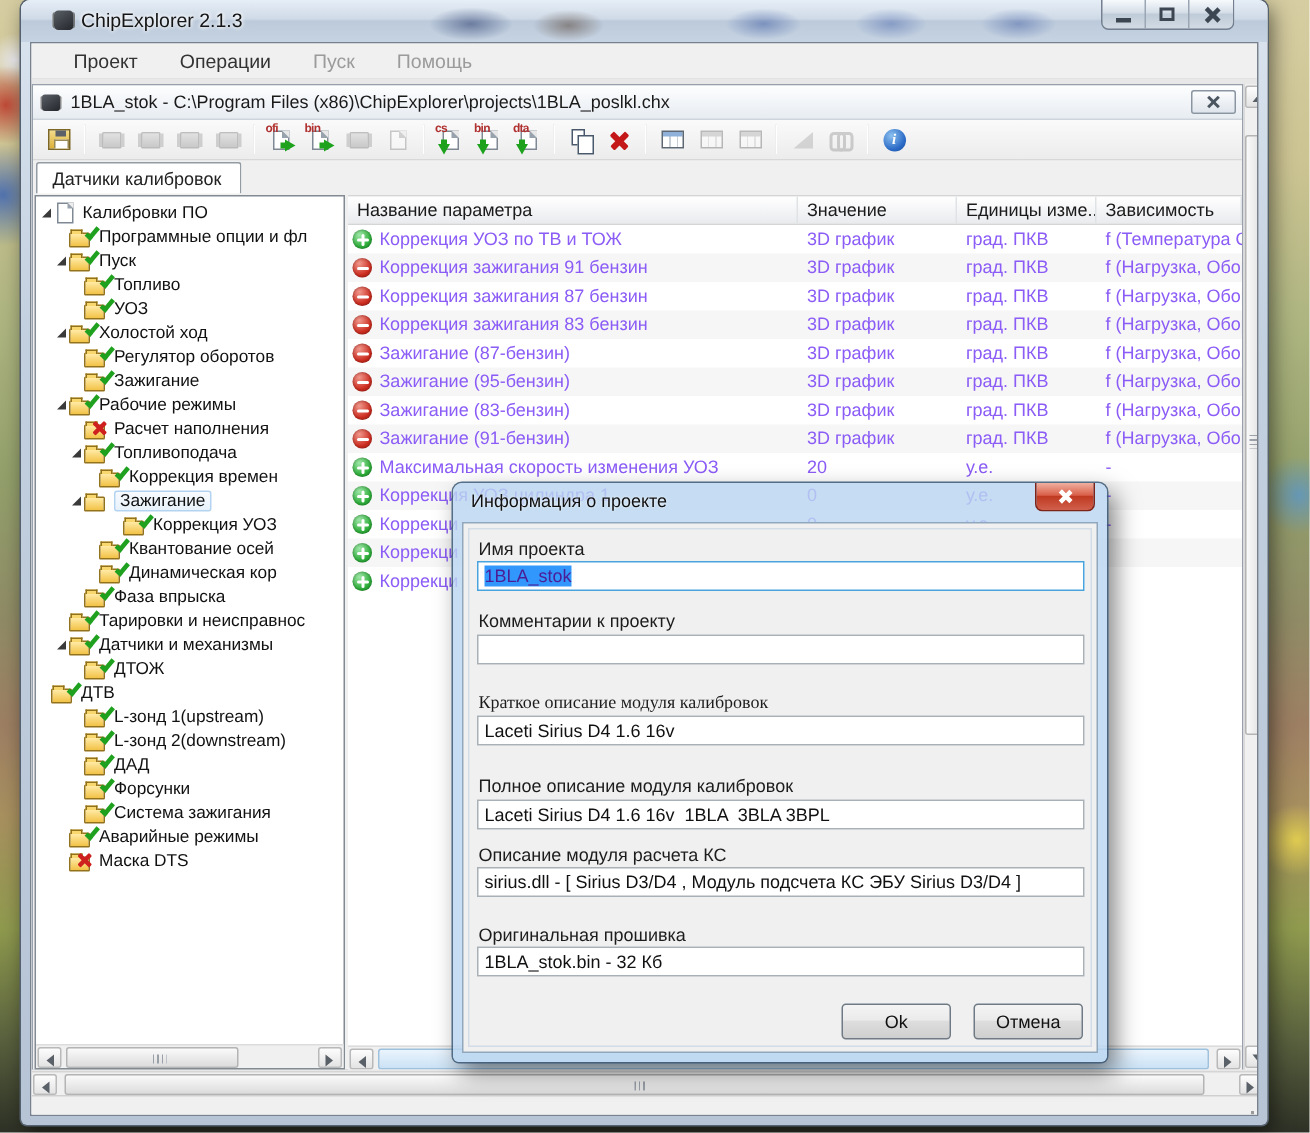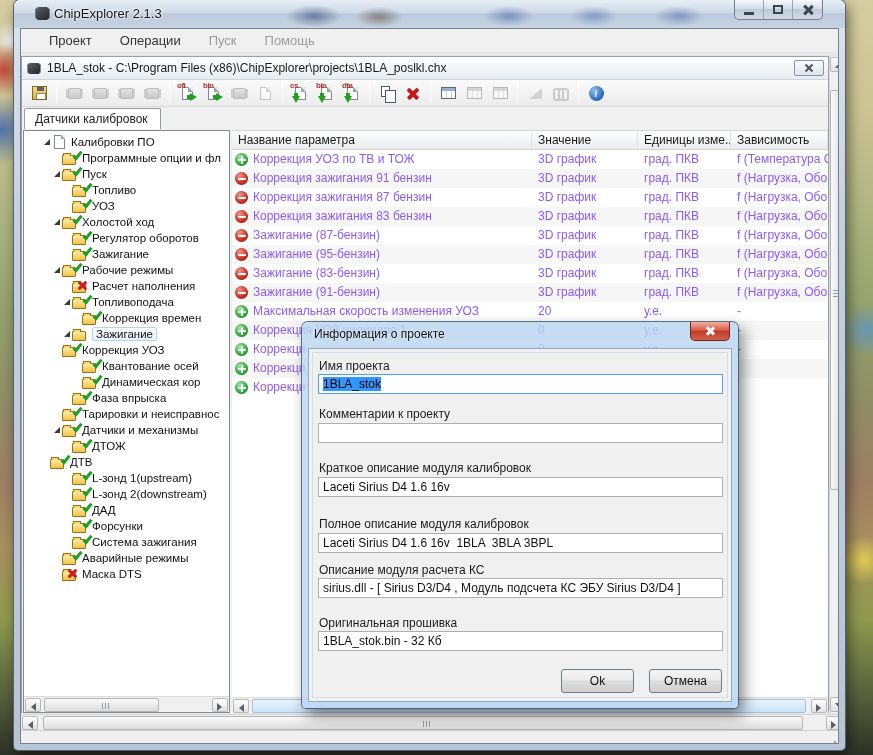--- a/index.html
+++ b/index.html
@@ -77,21 +77,21 @@
   .i-binoc{position:relative;width:16px;height:10px;}
   .i-binoc::before,.i-binoc::after{content:"";position:absolute;top:0;width:7px;height:9px;border:2px solid #8d959d;border-radius:3px;}
   .i-binoc::before{left:0;} .i-binoc::after{right:0;}
   .i-info{width:15px;height:15px;border-radius:50%;background:radial-gradient(circle at 35% 30%,#8cc0ef,#2a6ac6 65%,#174a95);color:#fff;font:italic bold 10px/15px "Liberation Serif",serif;text-align:center;}
   
   .tabstrip{height:22px;background:#f0f0f0;display:flex;align-items:flex-end;padding-left:2px;}
   .tab{height:21px;background:#fff;border:1px solid #939ba3;border-bottom:none;border-radius:2px 2px 0 0;padding:3px 12px 0 10px;font-size:12px;color:#222;}
   
   .panes{flex:1;display:flex;padding:1px 0 0 1px;background:#f0f0f0;height:584px;}
   .tree-panel{width:207px;border:1px solid #828a92;background:#fff;display:flex;flex-direction:column;margin-right:2px;}
-  .tree-rows{flex:1;overflow:hidden;padding-top:3px;margin-left:16px;}
+  .tree-rows{flex:1;overflow:hidden;padding-top:3px;}
   .trow{height:16px;display:flex;align-items:center;font-size:11.5px;color:#111;white-space:nowrap;}
   .slot{width:10px;display:inline-flex;justify-content:center;flex:none;}
   .exp{width:0;height:0;border-left:6px solid transparent;border-bottom:6px solid #3a3a3a;}
   .fico{position:relative;width:16px;height:13px;flex:none;margin-right:4px;}
   .fico .f{position:absolute;left:0;bottom:0;width:14px;height:10px;background:linear-gradient(#ffeaa6,#f2c246);border:1px solid #93721d;border-radius:1px;}
   .fico .f::before{content:"";position:absolute;top:-3px;left:0;width:6px;height:2px;background:#f7d76e;border:1px solid #93721d;border-bottom:none;}
   .fico .chk{position:absolute;right:-2px;top:-2px;width:5px;height:10px;border-right:3px solid #1fa11f;border-bottom:3px solid #1fa11f;transform:rotate(40deg);}
   .fico .xx{position:absolute;right:0;top:0;width:11px;height:11px;}
   .fico .xx::before,.fico .xx::after{content:"";position:absolute;left:0;top:4px;width:11px;height:3px;background:#cf2020;border-radius:1px;}
   .fico .xx::before{transform:rotate(45deg);} .fico .xx::after{transform:rotate(-45deg);}
@@ -142,21 +142,21 @@
   .dlg-title{position:absolute;left:12px;top:5px;font-size:12px;color:#101010;text-shadow:0 0 2px rgba(255,255,255,.9);}
   .dlg-close{position:absolute;top:0;right:8px;width:40px;height:19px;border:1px solid #7c241a;border-top:none;border-radius:0 0 5px 5px;
     background:linear-gradient(#f0b0a0,#d9604a 45%,#c03a22 50%,#d0604c 100%);}
   .dlg-close .glyph-x{left:18px;top:4px;width:2.5px;height:10px;background:#fff;}
   .dlg-close .glyph-x::after{width:2.5px;height:10px;background:#fff;}
   .dlg-body{position:absolute;left:6px;right:6px;top:26px;bottom:6px;background:#f0f0f0;border:1px solid #91a7bc;}
   .dlg-inner{position:absolute;inset:3px;border:1px solid #d3dde8;}
   .flabel{position:absolute;left:10px;font-size:12px;color:#1c1c1c;}
   .fld{position:absolute;left:9px;right:8px;height:20px;background:#fff;border:1px solid #a9b0b6;font-size:12px;color:#111;line-height:18px;padding:0 4px;white-space:pre;overflow:hidden;}
   .fld.focus{border-color:#49a3dd;}
-  .hl{background:#3297fd;color:#000000;}
+  .hl{background:#3297fd;color:#4c1d95;}
   .btn{position:absolute;width:73px;height:24px;border:1px solid #6f7a84;border-radius:3px;
     background:linear-gradient(#f4f4f4,#ebebeb 45%,#dddddd 50%,#cfcfcf 100%);
     font-size:12px;color:#111;text-align:center;line-height:22px;}
 </style>
 </head>
 <body>
 
 <div class="main-window">
   <div class="titlebar">
     <span class="app-chip"></span>
@@ -379,21 +379,21 @@
                 </div>
                 <div class="trow sel" style="padding-left: 22px;">
                   <span class="slot">
                     <span class="exp"></span>
                   </span>
                   <span class="fico">
                     <span class="f"></span>
                   </span>
                   <span class="tlabel">Зажигание</span>
                 </div>
-                <div class="trow" style="padding-left: 12px;">
+                <div class="trow" style="padding-left: 48px;">
                   <span class="slot"></span>
                   <span class="fico">
                     <span class="f"></span>
                     <span class="chk"></span>
                   </span>
                   <span class="tlabel">Коррекция УОЗ</span>
                 </div>
                 <div class="trow" style="padding-left: 32px;">
                   <span class="slot"></span>
                   <span class="fico">
@@ -692,21 +692,21 @@
   <span class="dlg-title">Информация о проекте</span>
   <span class="dlg-close">
       <span class="glyph-x"></span>
     </span>
   <div class="dlg-body">
     <div class="dlg-inner"></div>
     <span class="flabel" style="top:10px;">Имя проекта</span>
     <div class="fld focus" style="top:25px;"><span class="hl">1BLA_stok</span></div>
     <span class="flabel" style="top:58px;">Комментарии к проекту</span>
     <div class="fld" style="top:74px;"></div>
-    <span class="flabel" style="top:112px;">Краткое описание модуля калибровок</span>
+    <span class="flabel" style="top:112px;font-family:Liberation Serif, serif;">Краткое описание модуля калибровок</span>
     <div class="fld" style="top:128px;">Laceti Sirius D4 1.6 16v</div>
     <span class="flabel" style="top:168px;">Полное описание модуля калибровок</span>
     <div class="fld" style="top:184px;">Laceti Sirius D4 1.6 16v  1BLA  3BLA 3BPL</div>
     <span class="flabel" style="top:214px;">Описание модуля расчета КС</span>
     <div class="fld" style="top:229px;">sirius.dll - [ Sirius D3/D4 , Модуль подсчета КС ЭБУ Sirius D3/D4 ]</div>
     <span class="flabel" style="top:267px;">Оригинальная прошивка</span>
     <div class="fld" style="top:282px;">1BLA_stok.bin - 32 Кб</div>
     <span class="btn" style="left:252px;top:320px;">Ok</span>
     <span class="btn" style="left:340px;top:320px;">Отмена</span>
   </div>

